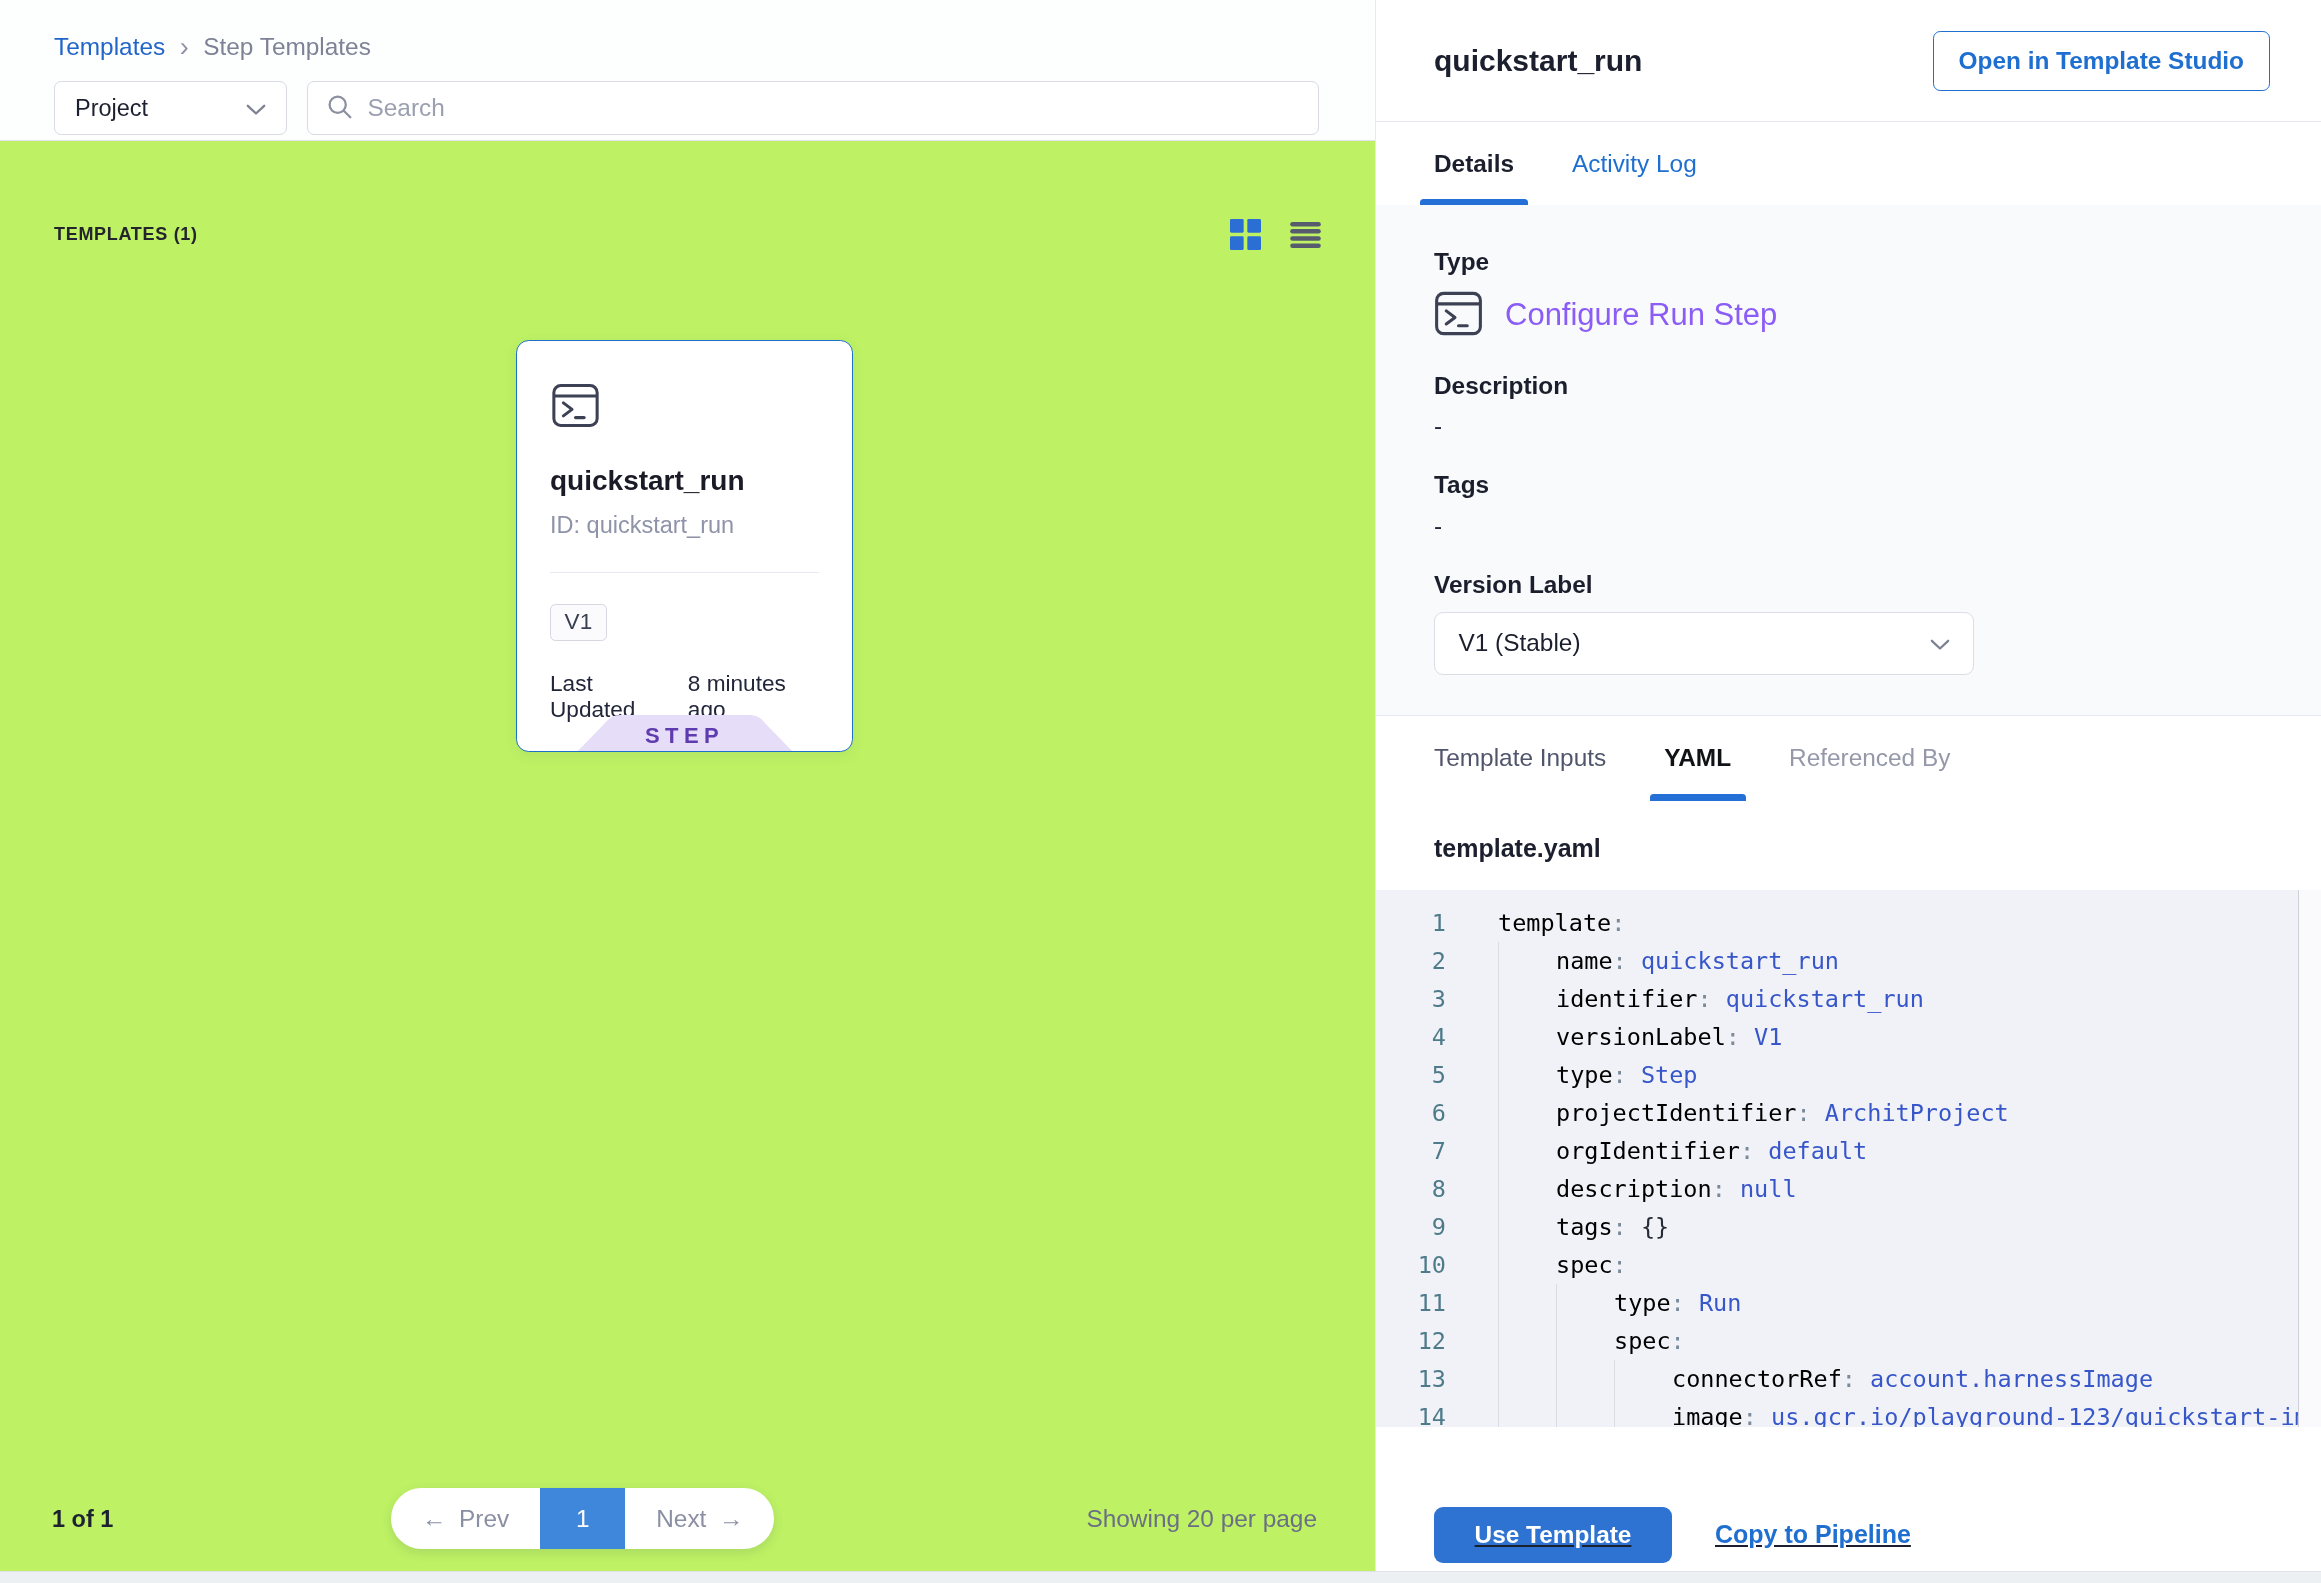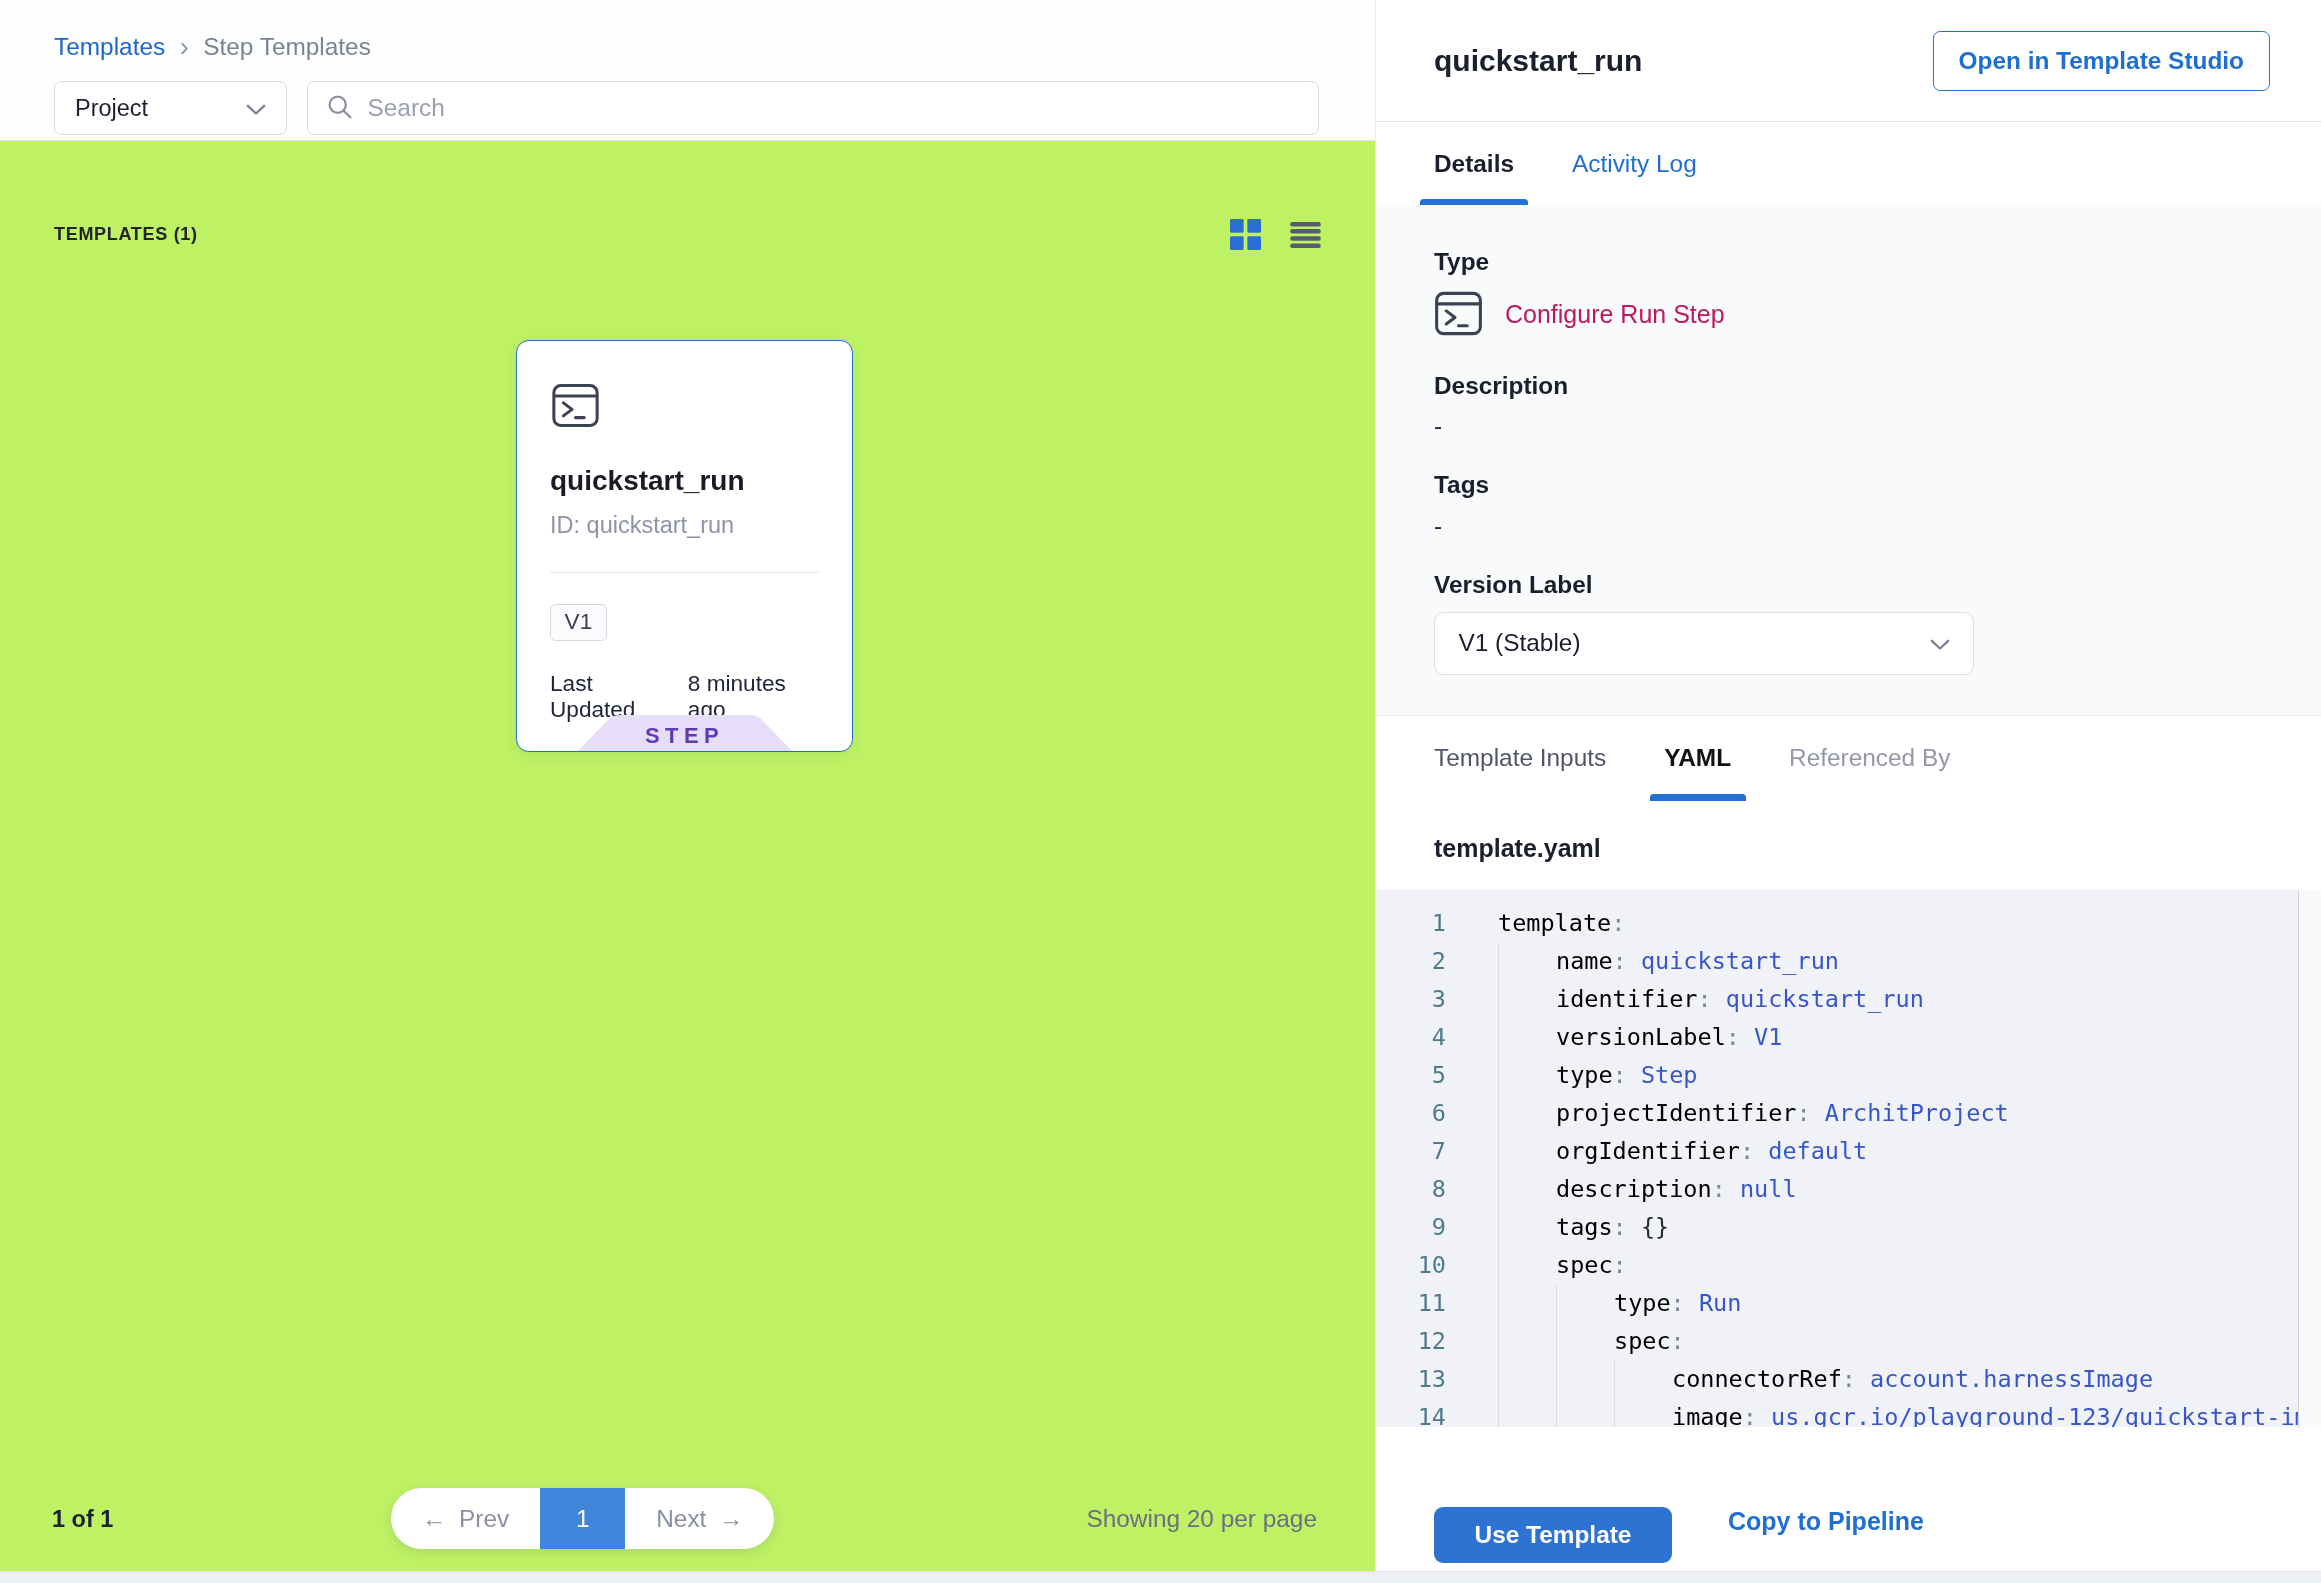--- a/index.html
+++ b/index.html
@@ -67,21 +67,21 @@
   .r-tabs { height:83px; flex:none; display:flex; align-items:center; gap:58px; padding:0 58px; }
   .tab { font-size:24.4px; color:#1f6fd0; position:relative; height:100%; display:flex; align-items:center; cursor:pointer; }
   .tab.active { color:#1b1e2c; font-weight:bold; }
   .tab.active::after { content:""; position:absolute; bottom:0; left:-14.5px; right:-14.5px; height:6.3px;
     background:#2470d6; border-radius:3.6px 3.6px 0 0; }
 
   .r-details { background:#f8fafc; padding:43px 58px 40px; flex:none; }
   .d-label { font-size:24.4px; font-weight:bold; color:#1b1e2c; }
   .d-label.mt { margin-top:31px; }
   .type-row { display:flex; align-items:center; gap:22px; margin-top:12.7px; }
-  .type-text { font-size:25px; color:#be185d; }
+  .type-text { font-size:31px; color:#8b5cf6; }
   .d-value { font-size:24.4px; color:#22263a; margin-top:12.7px; }
   .version-select { margin-top:12.7px; width:540px; height:63px; background:#fff; border:1.8px solid #dcdde6;
     border-radius:9px; display:flex; align-items:center; justify-content:space-between; padding:0 23.5px;
     font-size:24.4px; color:#1b1e2c; cursor:pointer; }
 
   .r-subtabs { height:86px; flex:none; display:flex; align-items:center; gap:58px; padding:0 58px;
     border-top:0.9px solid #e6e7f0; }
   .stab { font-size:24.4px; color:#51556b; position:relative; height:100%; display:flex; align-items:center; cursor:pointer; }
   .stab.active { color:#101216; font-weight:bold; }
   .stab.active::after { content:""; position:absolute; bottom:0; left:-14.5px; right:-14.5px; height:6.3px;
@@ -96,21 +96,21 @@
   .ln { width:122px; flex:none; text-align:right; padding-right:52px; color:#4e7b8a; }
   .lc { flex:1; overflow:hidden; }
   .ig { display:inline-block; width:58px; height:38px; vertical-align:top; box-shadow:inset 0.9px 0 0 #d8d9e3; }
   .tok-key { color:#000000; }
   .tok-punc { color:#7b8a99; }
   .tok-val { color:#3656c9; }
   .tok-brace { color:#262b36; }
   .code-scrollbar { position:absolute; top:0; right:0; bottom:0; width:22.6px; background:#fafafd;
     border-left:0.9px solid #cfd0da; }
 
-  .r-actions { padding:80px 58px 0; display:flex; gap:56px; }
+  .r-actions { padding:80px 58px 0; display:flex; align-items:center; gap:43px;text-decoration:underline; }
   .use-btn { width:238px; height:56px; background:#2e72d2; border:none; border-radius:9px; color:#fff;
     font-size:24.4px; font-weight:bold; cursor:pointer; font-family:"Liberation Sans",sans-serif; }
   .copy-link { font-size:25px; font-weight:bold; color:#1f6fd0; cursor:pointer; }
 
   .bottom-strip { height:11.8px; background:#edf0f3; border-top:0.9px solid #dfe3e9; }
 </style>
 </head>
 <body>
 
 <div class="app">

